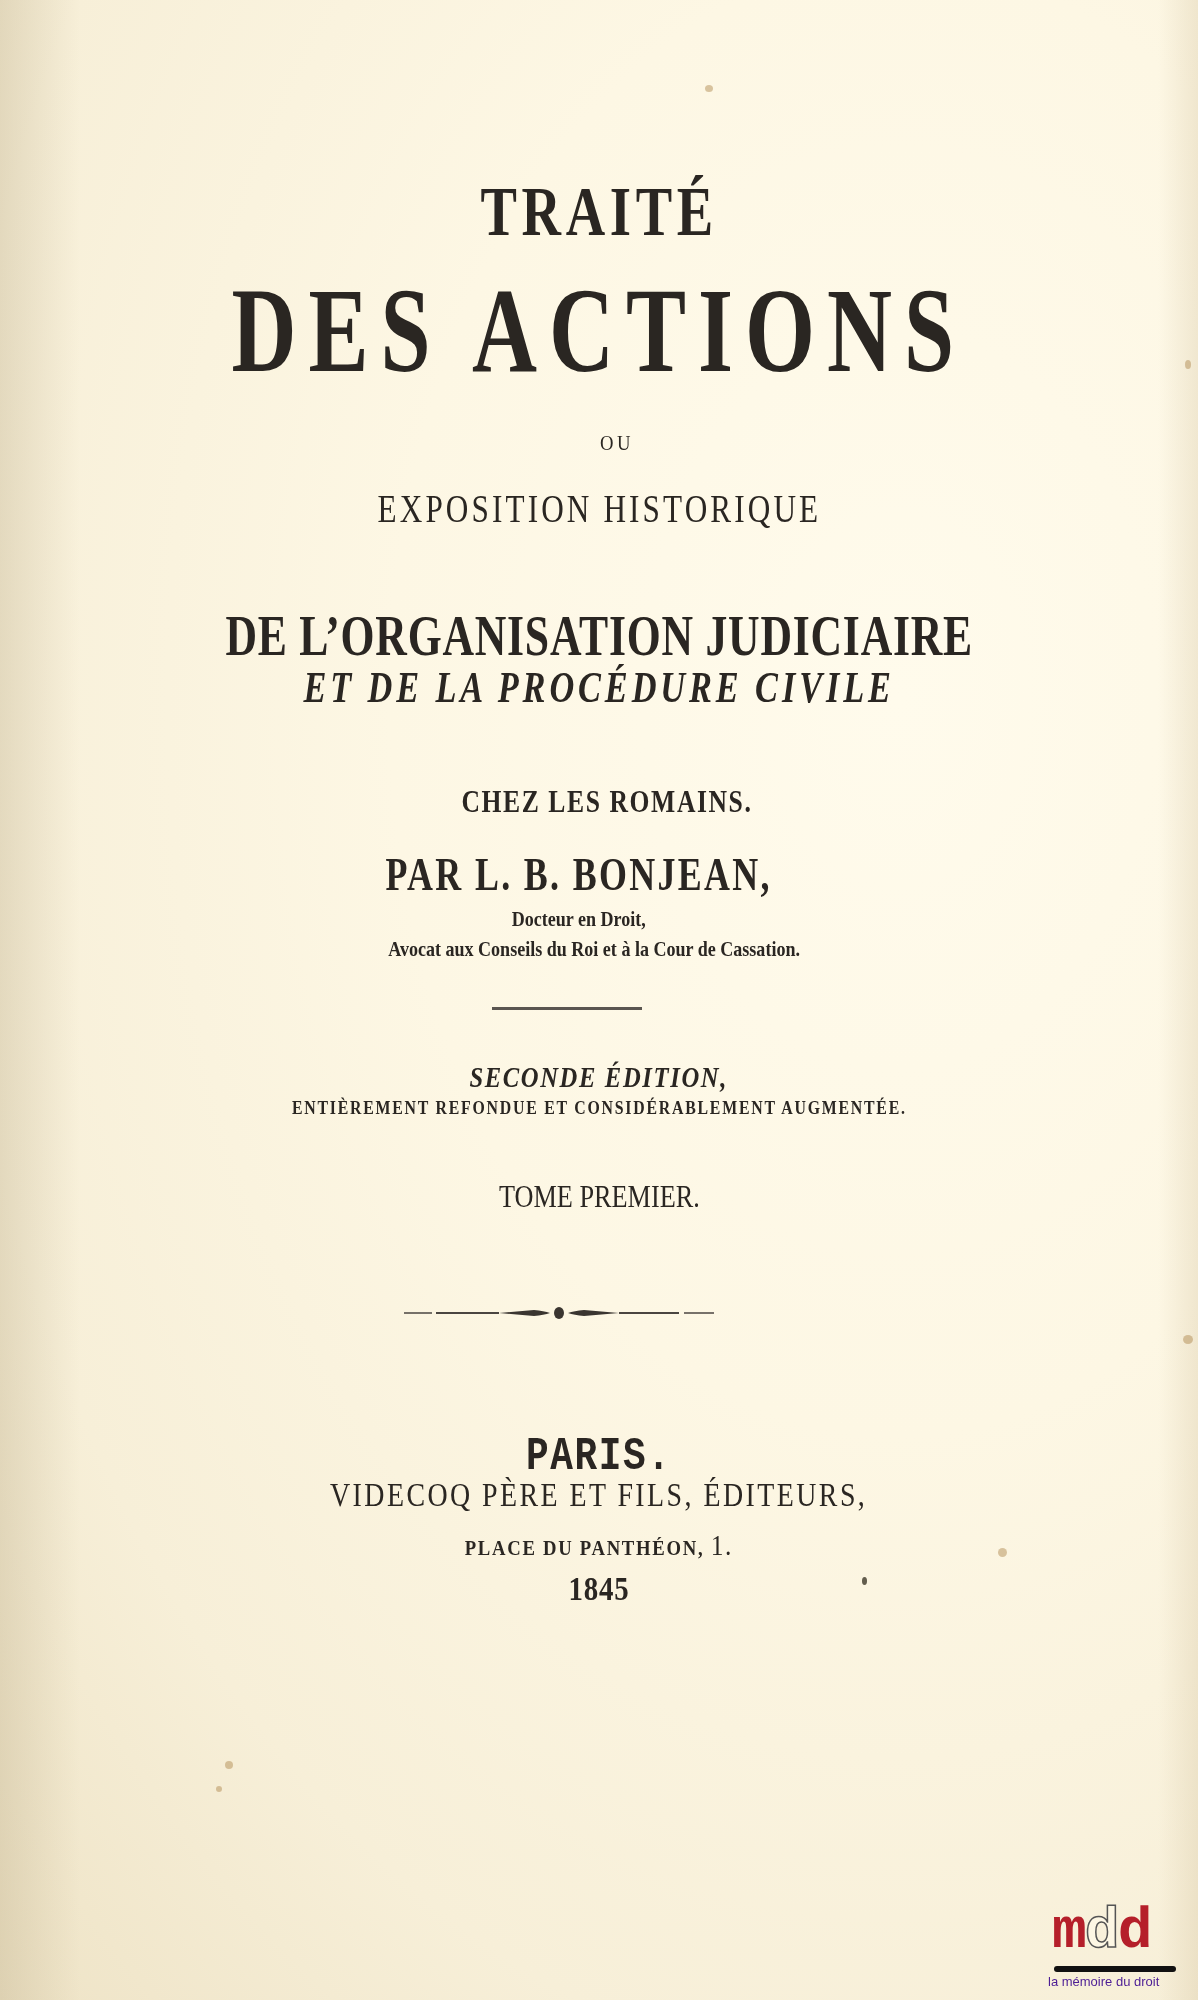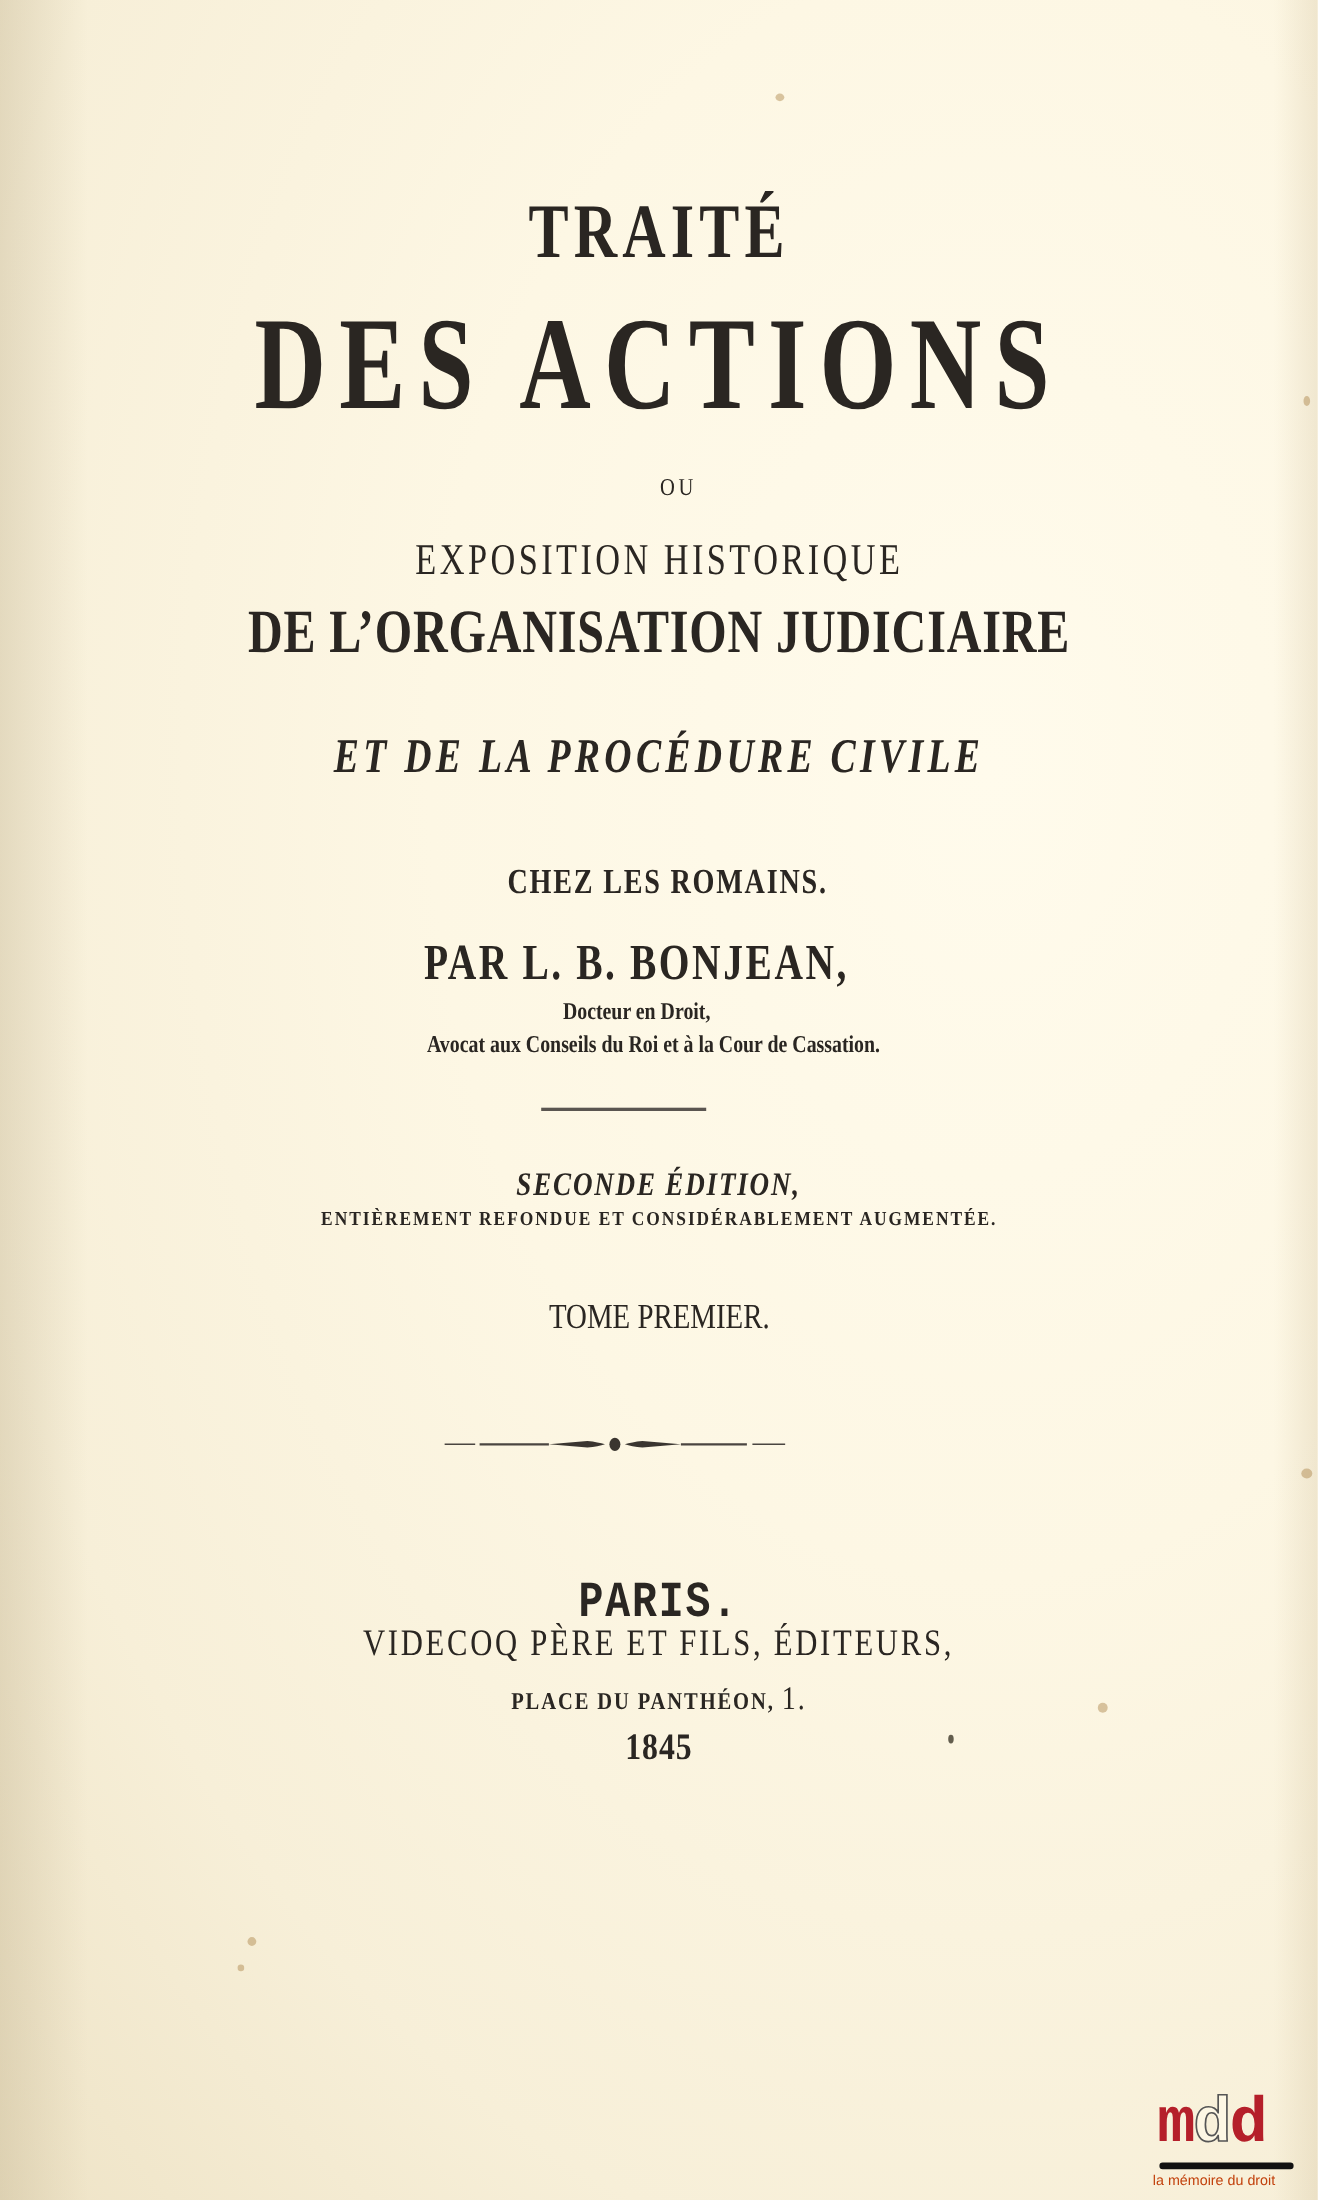--- a/index.html
+++ b/index.html
@@ -43,21 +43,21 @@
     }
     
     #l-traite { top: 172px; }
     #l-traite .condensed { font-size: 70px; font-weight: bold; letter-spacing: 6px; transform: scaleX(0.78); }
     #l-des-actions { top: 262px; }
     #l-des-actions .condensed { font-size: 120px; font-weight: bold; letter-spacing: 16px; transform: scaleX(0.75); }
     #l-ou { top: 430px; padding-left: 36px; }
     #l-ou .condensed { font-size: 22px; letter-spacing: 4px; transform: scaleX(0.85); }
     #l-exposition { top: 485px; }
     #l-exposition .condensed { font-size: 40px; letter-spacing: 4px; transform: scaleX(0.78); }
-    #l-organisation { top: 543px; }
+    #l-organisation { top: 604px; }
     #l-organisation .condensed { font-size: 56px; font-weight: bold; letter-spacing: 1px; transform: scaleX(0.78); }
     #l-procedure { top: 662px; font-style: italic; }
     #l-procedure .condensed { font-size: 44px; font-weight: bold; letter-spacing: 5px; transform: scaleX(0.78); }
     #l-romains { top: 783px; margin-left: 15px; }
     #l-romains .condensed { font-size: 32px; font-weight: bold; letter-spacing: 2px; transform: scaleX(0.8); }
     #l-author { top: 848px; }
     #l-author .condensed { font-size: 46px; font-weight: bold; letter-spacing: 3px; transform: scaleX(0.78); margin-left: -40px; }
     #l-docteur { top: 906px; }
     #l-docteur .condensed { font-size: 22px; font-weight: bold; transform: scaleX(0.82); margin-left: -40px; }
     #l-avocat { top: 936px; margin-left: 31px; }
@@ -109,21 +109,21 @@
       -webkit-text-stroke: 1.5px #555;
     }
     .logo-bar {
       position: absolute; left: 16px; top: 66px;
       width: 122px; height: 6px;
       background: #111; border-radius: 3px;
     }
     .logo-tagline {
       position: absolute; left: 10px; top: 74px;
       font-family: "Liberation Sans", "DejaVu Sans", sans-serif;
-      font-size: 13px; color: #c2410c;
+      font-size: 13px; color: #4c1d95;
       white-space: nowrap;
     }
   </style>
 </head>
 <body>
 
 <div class="page-shade-left"></div>
 <div class="page-shade-right"></div>
 
 <div class="speck" style="left:705px;top:85px;width:8px;height:7px;"></div>

